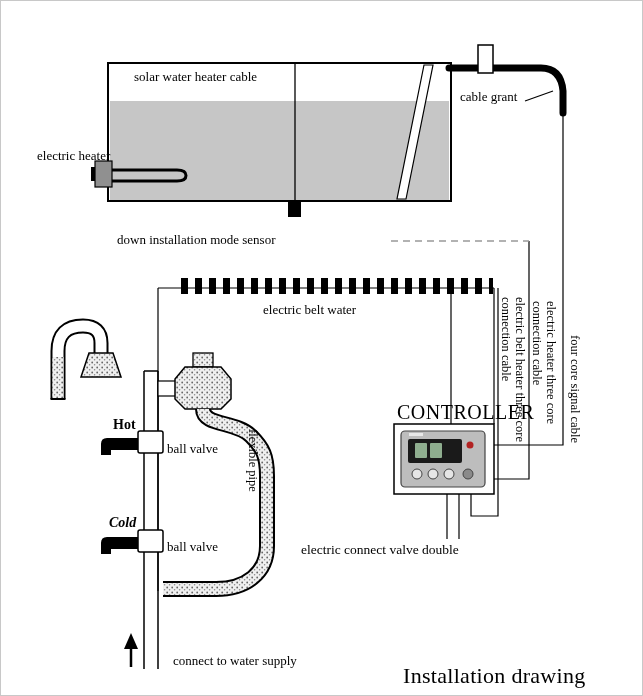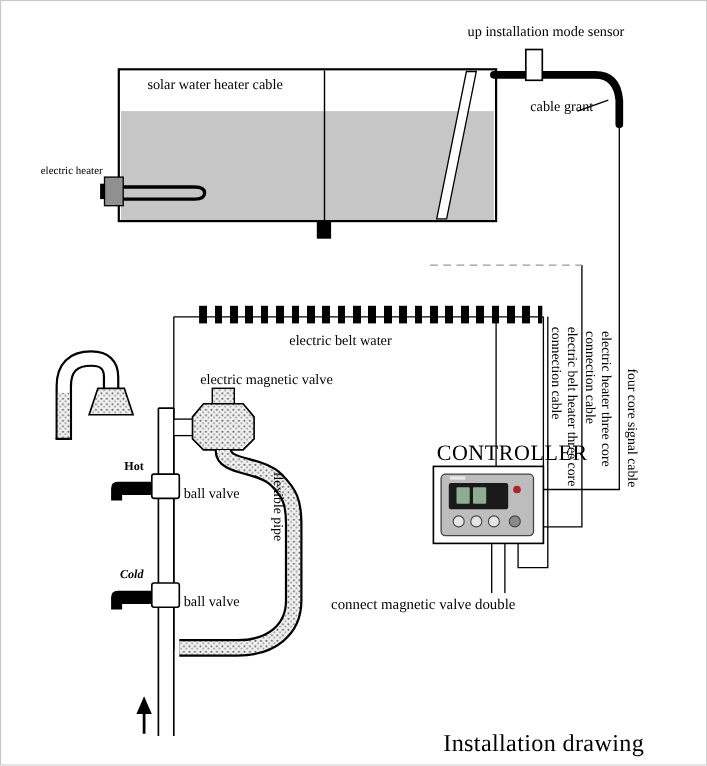--- a/index.html
+++ b/index.html
@@ -3,22 +3,22 @@
 <meta charset="utf-8">
 <style>
   html,body { margin:0; padding:0; background:#e9e9e9; }
   .stage {
     position:relative; width:643px; height:696px; margin:0 auto;
     background:#ffffff; border:1px solid #c8c8c8; box-sizing:border-box;
     font-family:"Liberation Serif", serif; color:#000; overflow:hidden;
   }
   .stage svg { position:absolute; left:0; top:0; }
   .lbl { position:absolute; font-size:13px; line-height:15px; white-space:nowrap; }
-  .lbl.small { font-size:10px; }
-  .lbl.bold { font-weight:700; font-size:11px; }
+  .lbl.small { font-size:13px; }
+  .lbl.bold { font-weight:700; font-size:14px; }
   .lbl.caps { font-size:20px; font-weight:400; letter-spacing:0.5px; }
   .vlabel {
     position:absolute; transform-origin:0 0; transform:rotate(90deg);
     font-size:12.5px; line-height:14px; white-space:normal;
   }
   .belt-dashes {
     position:absolute; left:180px; top:277px; width:312px; height:16px;
     background:repeating-linear-gradient(90deg,#000 0 7px,transparent 7px 14px);
   }
   .two-line { position:absolute; font-size:13.5px; line-height:17px; }
@@ -124,34 +124,34 @@
 
     <g>
       <line x1="130" y1="666" x2="130" y2="642" stroke="#000" stroke-width="2.5"></line>
       <polygon points="130,632 123,648 137,648" fill="#000"></polygon>
     </g>
   </svg>
 
   <div class="belt-dashes"></div>
 
   <div class="lbl" style="left:133px; top:68px;">solar water heater cable</div>
-  <div class="lbl" style="left:424px; top:20px;">up installation mode sensor</div>
-  <div class="lbl" style="left:459px; top:88px;margin-left:22px;">cable grant</div>
+  <div class="lbl" style="left:459px; top:88px;">cable grant</div>
   <div class="lbl small" style="left:36px; top:147px;">electric heater</div>
+  <div class="lbl" style="left:116px; top:231px;">down installation mode sensor</div>
   <div class="lbl" style="left:262px; top:301px;">electric belt water</div>
-  <div class="lbl" style="left:181px; top:336px;">electric magnetic valve</div>
   <div class="lbl caps" style="left:396px; top:404px; width:100px; text-align:center;">CONTROLLER</div>
   <div class="lbl bold" style="left:112px; top:416px;">Hot</div>
   <div class="lbl bold" style="left:108px; top:514px;font-style:italic;">Cold</div>
   <div class="lbl" style="left:166px; top:440px;">ball valve</div>
   <div class="lbl" style="left:166px; top:538px;">ball valve</div>
+  <div class="lbl" style="left:172px; top:652px;">connect to water supply</div>
 
   <div class="vlabel" style="left:259px; top:428px; width:76px;">flexible pipe</div>
   <div class="vlabel" style="left:526px; top:296px; width:190px;">electric belt heater three core connection cable</div>
   <div class="vlabel" style="left:557px; top:300px; width:175px;">electric heater three core connection cable</div>
   <div class="vlabel" style="left:581px; top:334px; width:150px;">four core signal cable</div>
 
   <div class="two-line" style="left:300px; top:540px;">
-    <div>connect magnetic valve double</div>
+    <div>electric connect valve double</div>
   </div>
 
   <div class="title">Installation drawing</div>
 </div>
 
 </body></html>

